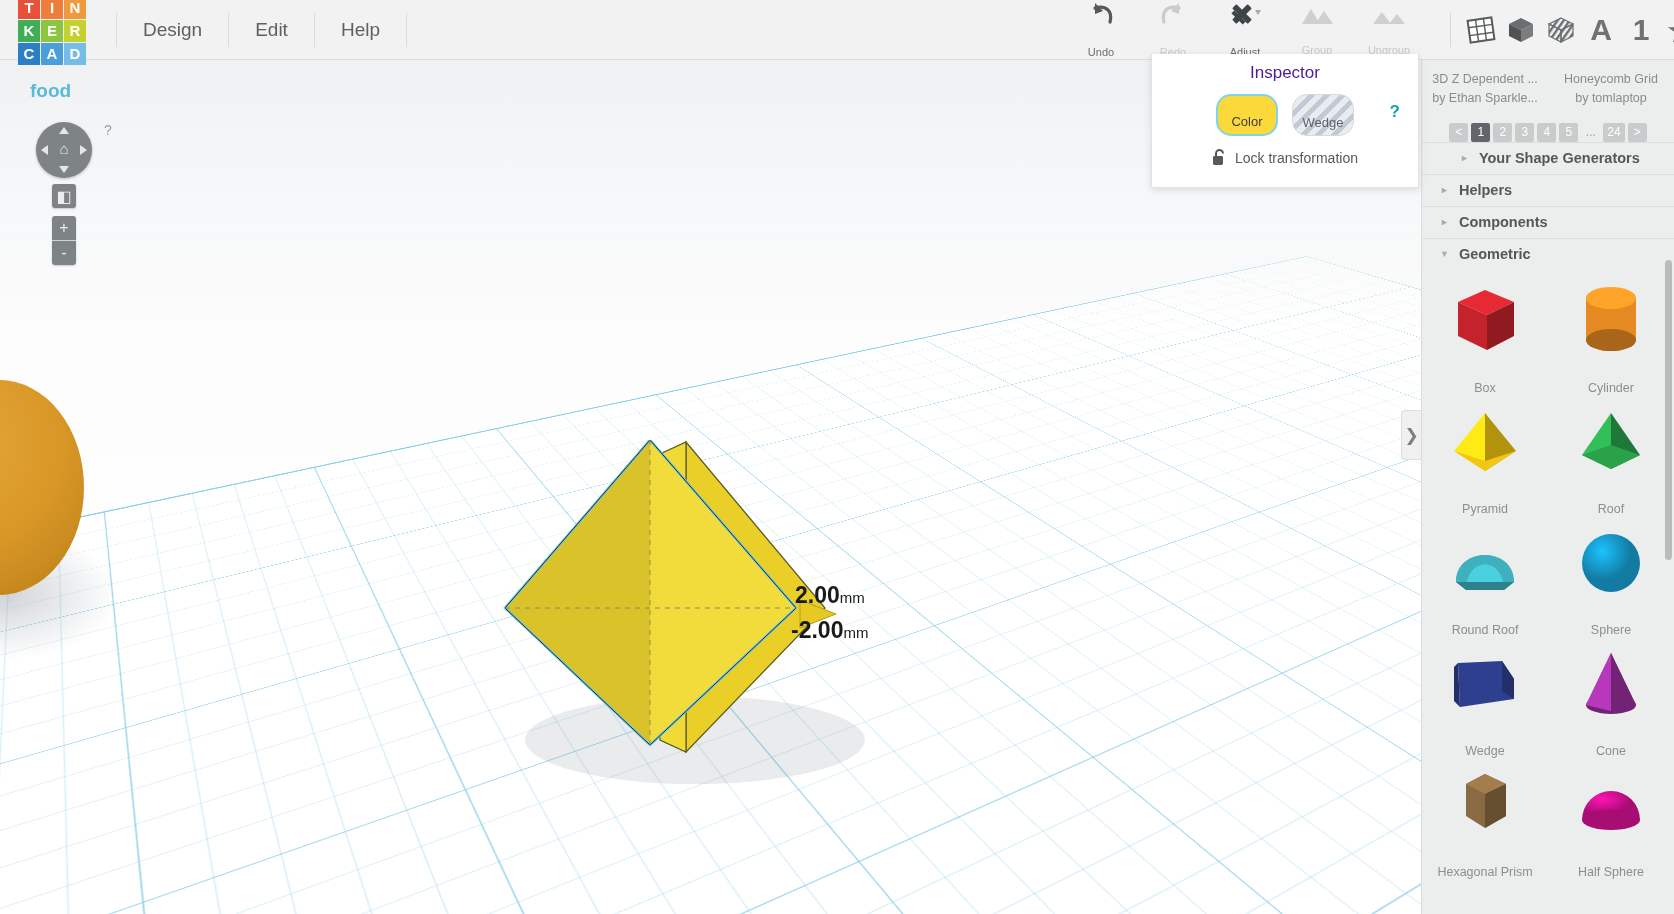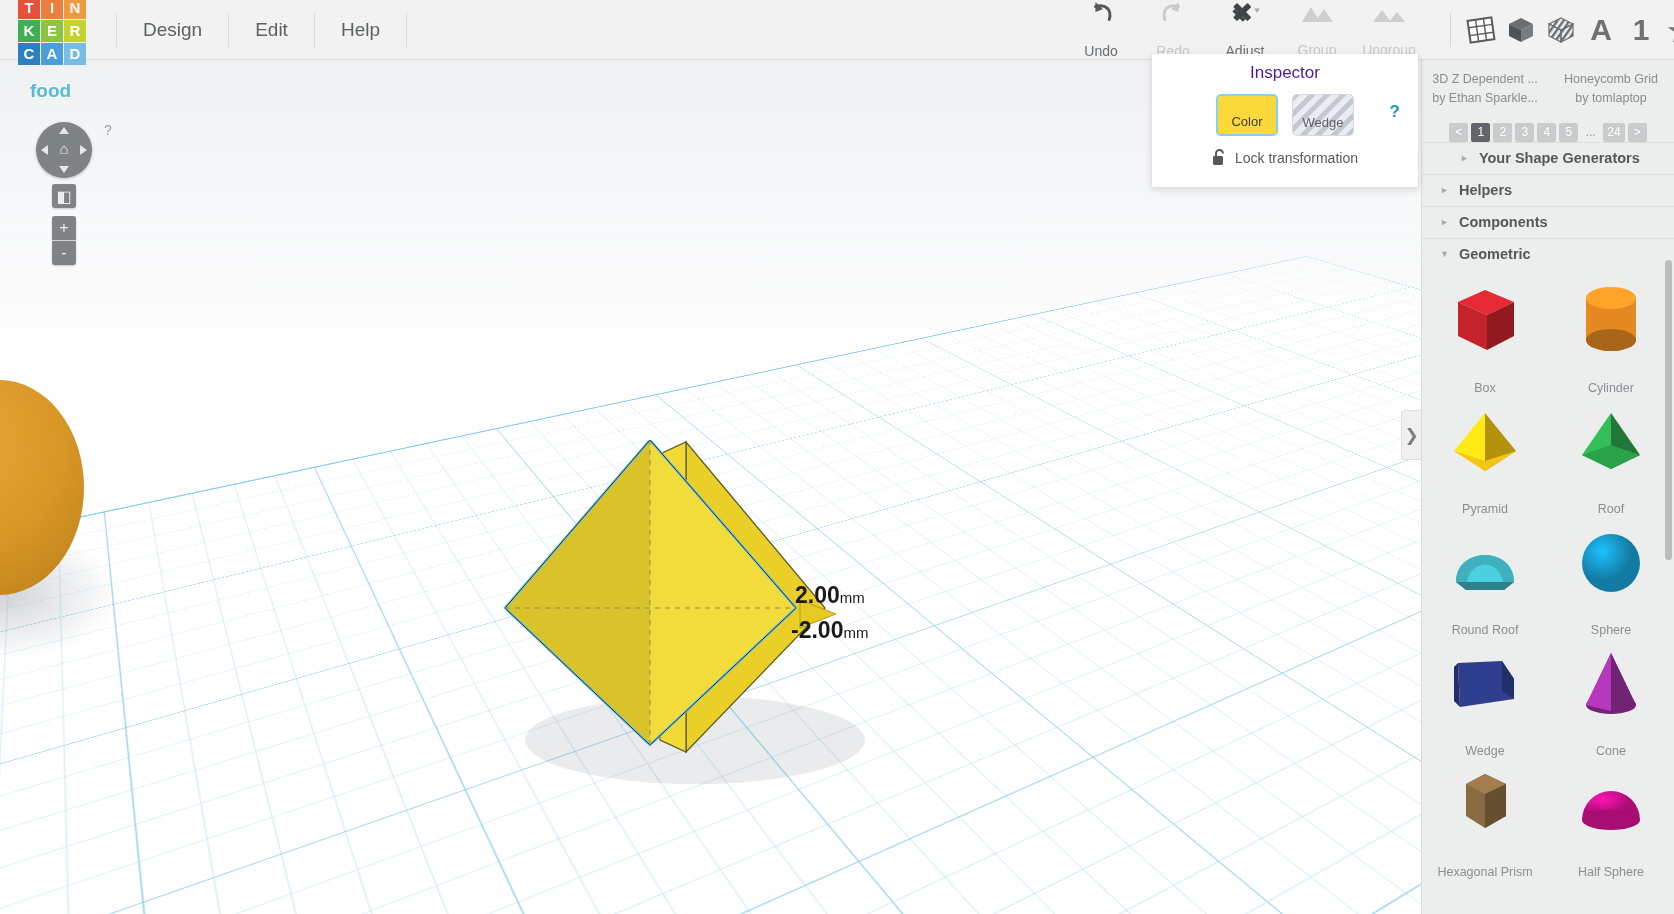--- a/index.html
+++ b/index.html
@@ -42,21 +42,21 @@
     cursor: pointer;
   }
   .menu-item:first-child { border-left: 1px solid #dcdcdc; }
 
   .tool-group { position: absolute; left: 1065px; top: 0; height: 60px; display: flex; align-items: center; }
   .tool {
     width: 72px; height: 58px; display: flex; flex-direction: column;
     align-items: center; justify-content: center; cursor: pointer;
     position: relative;
   }
-  .tool .tlabel { font-size: 14px; color: #6a6e70; margin-top: 18px; }
+  .tool .tlabel { font-size: 11px; color: #6a6e70; margin-top: 18px; }
   .tool.disabled .tlabel { color: #c7c9ca; }
   .tool svg { display: block; }
 
   .divider-v {
     width: 1px; height: 34px; background: #d6d6d6; margin: 0 10px;
   }
   .icon-group { position: absolute; left: 1440px; top: 0; height: 60px; display: flex; align-items: center; }
   .icon-btn {
     width: 40px; height: 44px; display: flex; align-items: center; justify-content: center;
     cursor: pointer; color: #6e7274;
@@ -176,21 +176,21 @@
     position: absolute; left: 1151px; top: 54px; width: 268px; height: 134px;
     background: #fff; border: 1px solid #e2e2e2; border-top: none;
     box-shadow: 0 2px 7px rgba(0,0,0,0.12);
     z-index: 45;
   }
   .inspector-title {
     text-align: center; font-size: 17px; color: #4c1d95; padding-top: 9px;
   }
   .insp-row { display: flex; align-items: center; justify-content: center; gap: 14px; margin-top: 11px; }
   .swatch {
-    width: 62px; height: 42px; border-radius: 5px; position: relative;
+    width: 62px; height: 42px; border-radius: 15px; position: relative;
     display: flex; align-items: flex-end; justify-content: center;
     font-size: 13px; padding-bottom: 5px; cursor: pointer;
   }
   .swatch.color { background: #fcd93b; border: 2px solid #7fd4e8; color: #3c3c3c; }
   .swatch.hole {
     background: repeating-linear-gradient(-45deg, #c3c9d4 0 5px, #e9ecf1 5px 11px);
     border: 1px solid #d5d8dc; color: #5f6365;
   }
   .insp-help { position: absolute; right: 18px; top: 48px; color: #1b9cb0; font-size: 17px; font-weight: bold; cursor: pointer; }
   .lock-row { display: flex; align-items: center; justify-content: center; gap: 8px; margin-top: 13px; }

